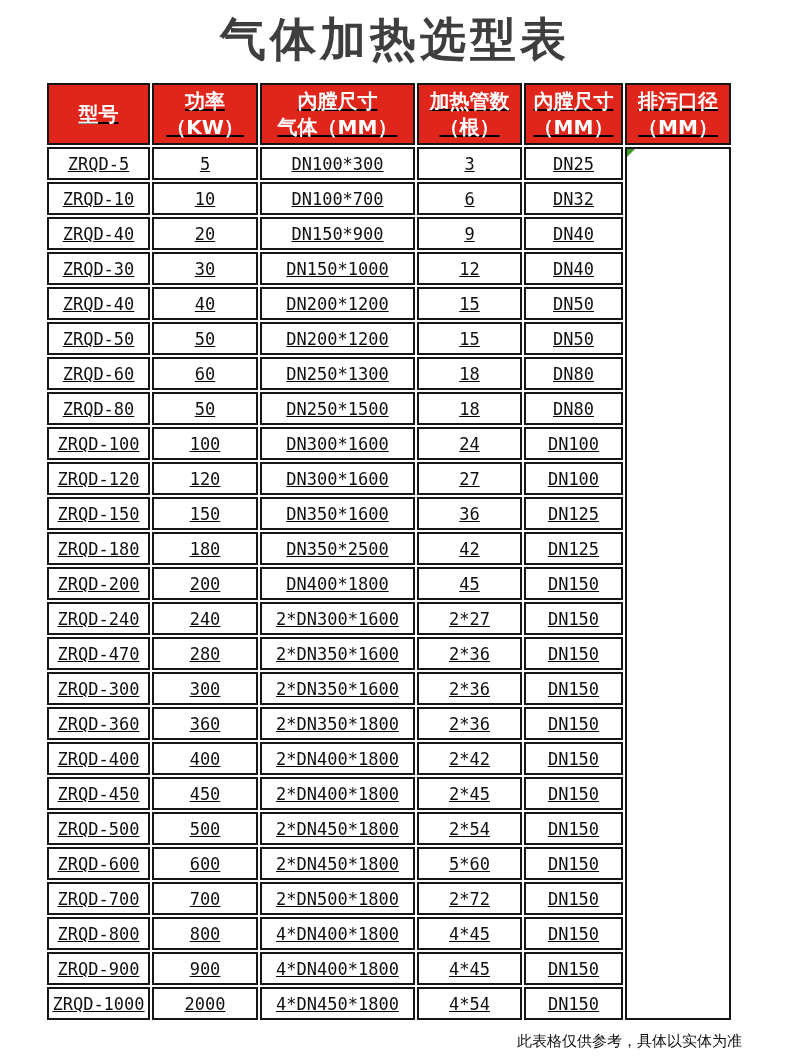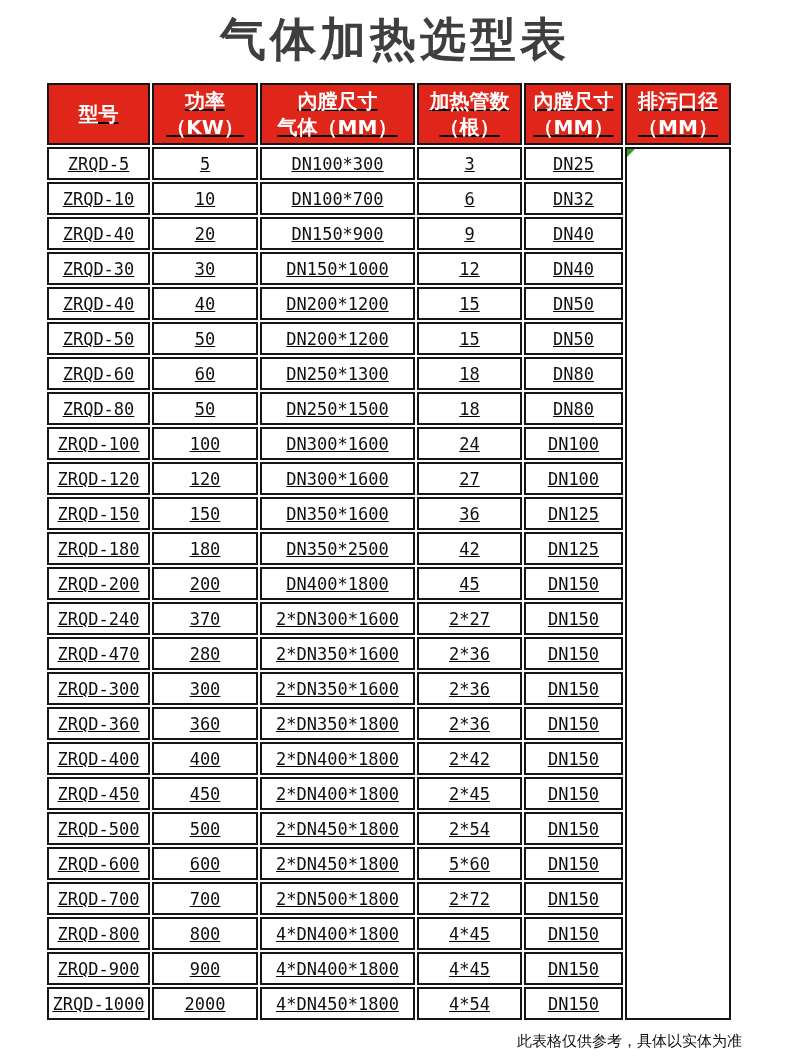--- a/index.html
+++ b/index.html
@@ -209,21 +209,21 @@
       </tr>
       <tr>
         <td>ZRQD-200</td>
         <td>200</td>
         <td>DN400*1800</td>
         <td>45</td>
         <td>DN150</td>
       </tr>
       <tr>
         <td>ZRQD-240</td>
-        <td>370</td>
+        <td>240</td>
         <td>2*DN300*1600</td>
         <td>2*27</td>
         <td>DN150</td>
       </tr>
       <tr>
         <td>ZRQD-470</td>
         <td>280</td>
         <td>2*DN350*1600</td>
         <td>2*36</td>
         <td>DN150</td>

